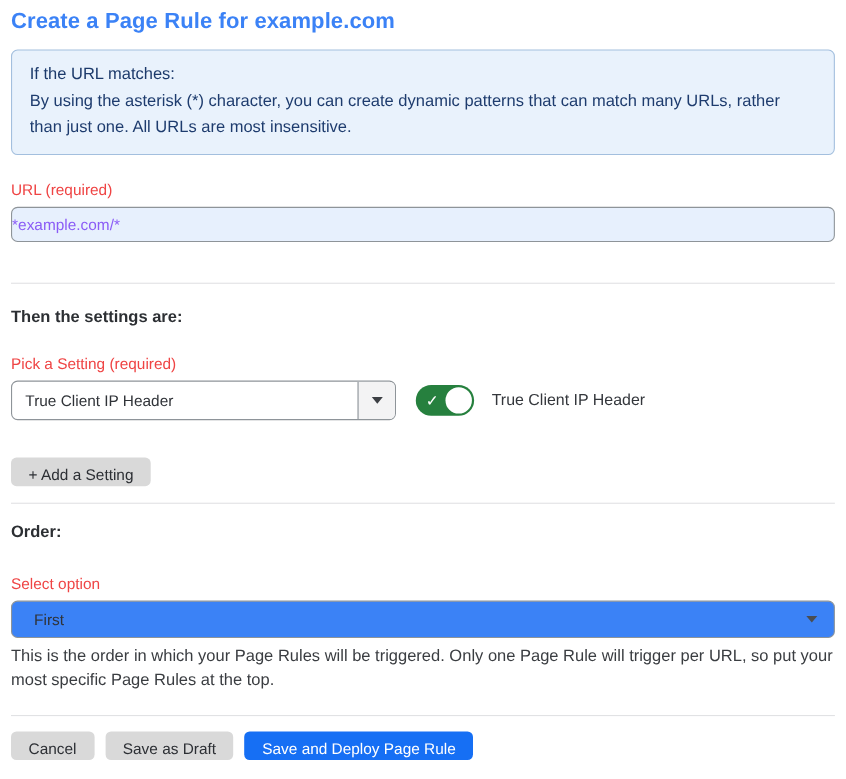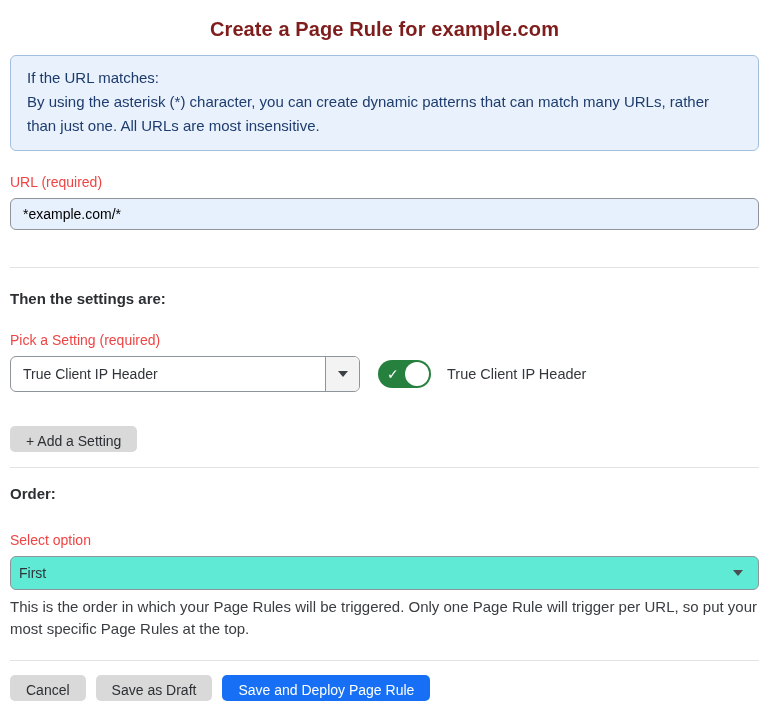--- a/index.html
+++ b/index.html
@@ -8,25 +8,24 @@
     width: 769px;
     height: 708px;
     font-family: "Liberation Sans", "DejaVu Sans", sans-serif;
     color: #2f3237;
     padding: 0 10px;
     overflow: hidden;
   }
   .page-title {
     font-size: 20px;
     font-weight: bold;
-    color: #7f1d1d;
-    padding-top: 18px;
+    color: #3b82f6;
+    padding-top: 8px;
     margin-bottom: 14px;
     letter-spacing: 0.1px;
-    text-align: center;
   }
   .info-box {
     background: #e9f2fc;
     border: 1px solid #a3bfde;
     border-radius: 6px;
     padding: 10px 16px 12px 16px;
     color: #1e3c6e;
     font-size: 15px;
     line-height: 24px;
   }
@@ -44,23 +43,23 @@
     color: #ef4444;
     margin-top: 23px;
     margin-bottom: 8px;
   }
   .url-input {
     width: 100%;
     height: 32px;
     background: #e7f0fd;
     border: 1px solid #8e9499;
     border-radius: 6px;
-    padding: 0 12px;
-    font-size: 14px;
-    color: #000000;
+    padding: 0 0;
+    font-size: 14px;
+    color: #8b5cf6;
     font-family: "Liberation Sans", sans-serif;
     outline: none;
   }
   .divider {
     border: none;
     border-top: 1px solid #e1e2e4;
   }
   .divider-1 { margin-top: 37px; }
   .divider-2 { margin-top: 15px; }
   .divider-3 { margin-top: 21px; }
@@ -160,26 +159,26 @@
   .btn-blue {
     background: #166ff4;
     color: #ffffff;
   }
   .add-setting-btn { margin-top: 34px; }
   .order-heading { margin-top: 17px; }
   .wide-select {
     position: relative;
     width: 100%;
     height: 34px;
-    background: #5eead4;
+    background: #3b82f6;
     border: 1px solid #8e9499;
     border-radius: 6px;
     display: flex;
     align-items: center;
-    padding-left: 8px;
+    padding-left: 20px;
     font-size: 14px;
     color: #303338;
     cursor: pointer;
   }
   .wide-select .caret {
     position: absolute;
     right: 15px;
     top: 50%;
     margin-top: -3px;
     border-top-color: #4a4d52;

